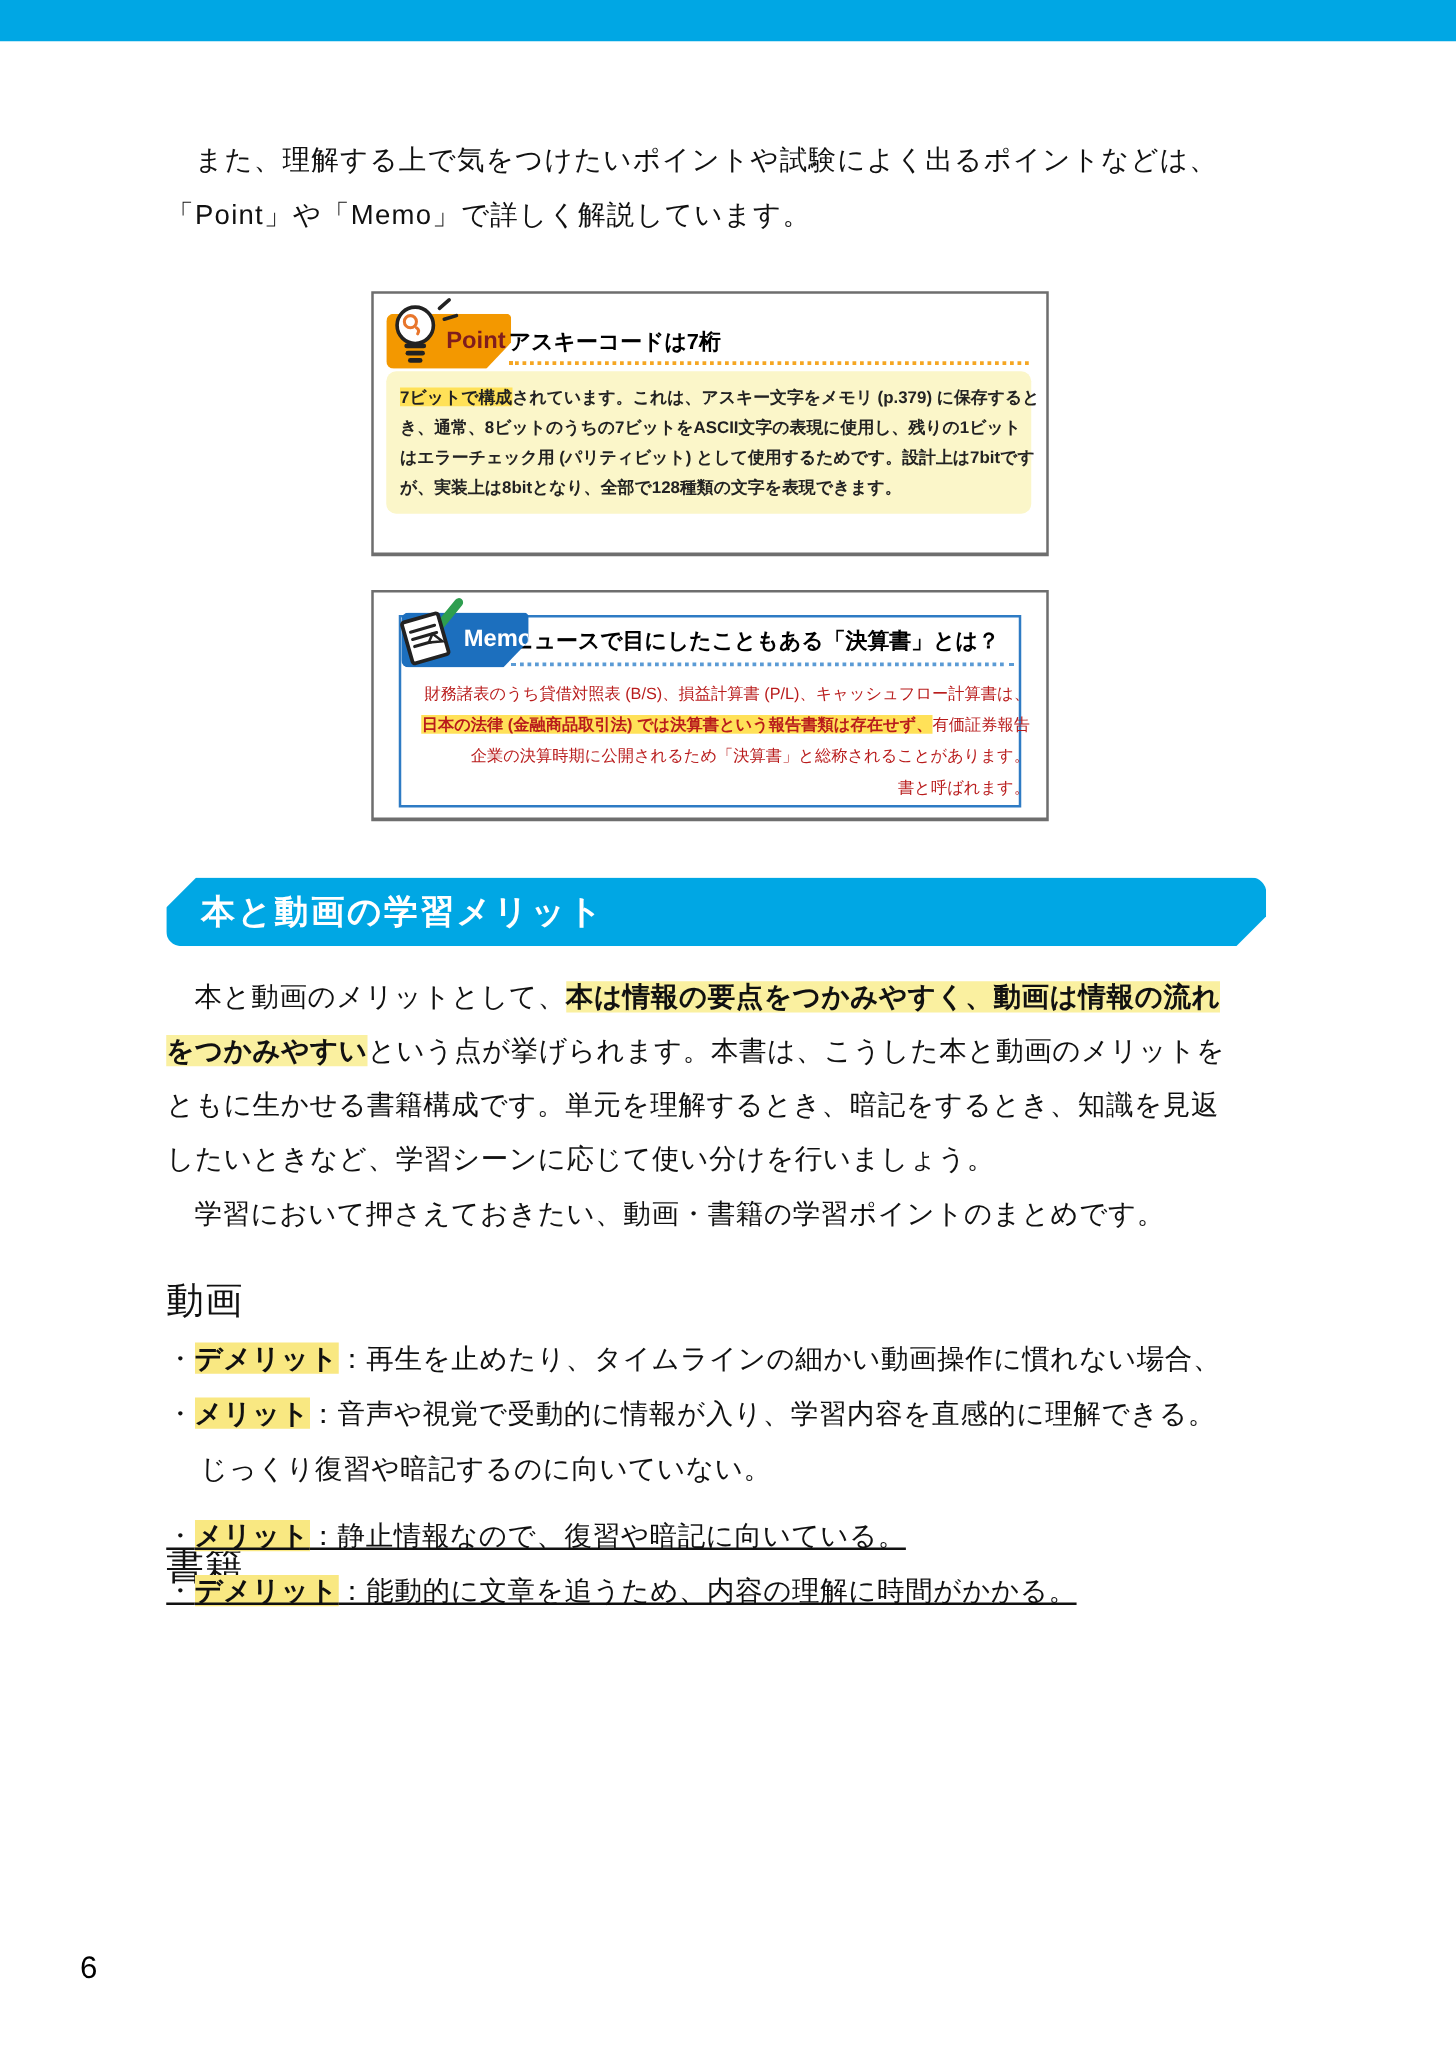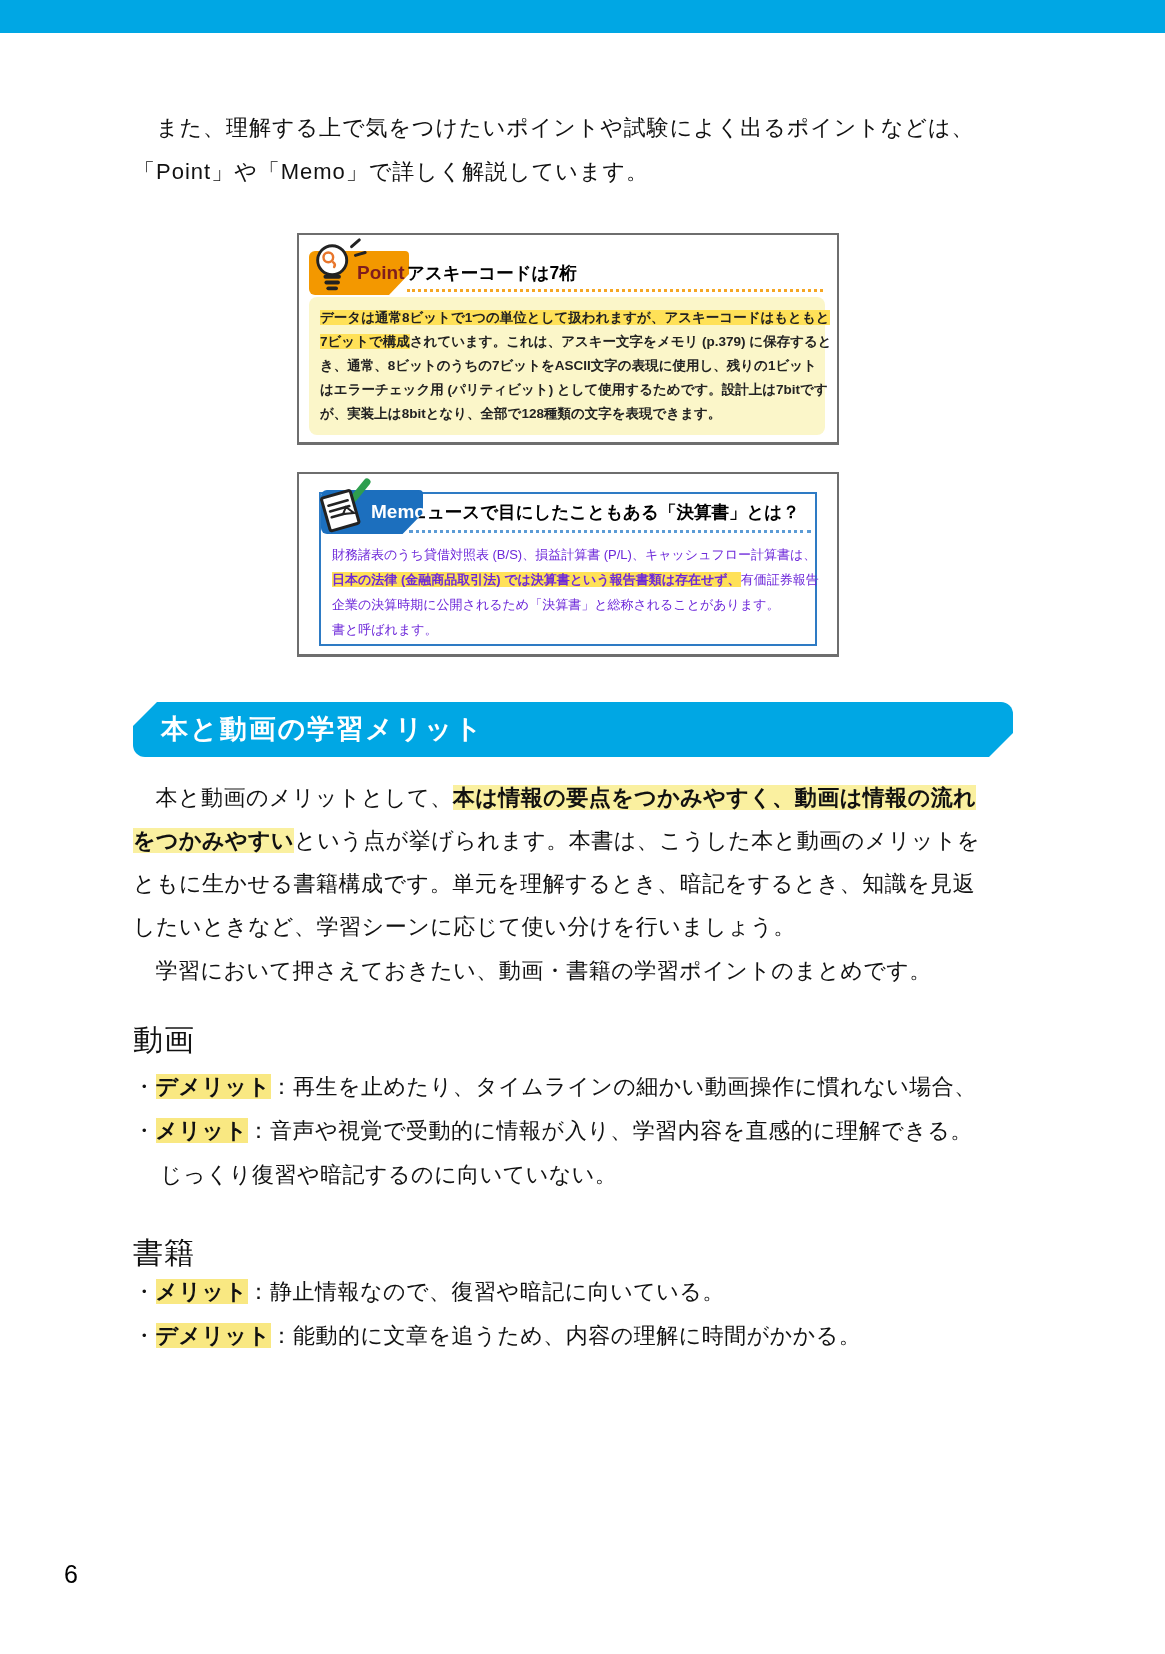--- a/index.html
+++ b/index.html
@@ -27,39 +27,39 @@
   .box-title{position:absolute;font-weight:bold;font-size:17.5px;white-space:nowrap;color:#000;text-align:right;}
   .point-title{left:108px;top:26px;}
   .memo-title{left:110px;top:26px;}
   .dot-rule{position:absolute;height:0;}
   .point-rule{left:108px;right:14px;top:54px;border-top:3px dotted #F5A623;}
   .memo-rule{left:110px;right:26px;top:56px;border-top:3px dotted #5B9BD5;}
   .point-body{position:absolute;left:10px;top:62px;width:494px;background:#FBF6C9;border-radius:8px;
               padding:9px 11px;font-size:13.5px;font-weight:bold;line-height:24px;color:#222;}
   .point-body div{white-space:nowrap;}
   .memo-inner{position:absolute;left:20px;top:18px;width:494px;height:150px;border:2px solid #2E7BC4;background:#fff;}
-  .memo-body{position:absolute;left:33px;top:68px;width:492px;font-size:13px;line-height:25px;color:#6d28d9;}
+  .memo-body{position:absolute;left:33px;top:68px;width:492px;font-size:13px;line-height:25px;color:#b91c1c;text-align:right;}
   .memo-body div{white-space:nowrap;}
   .hl-strong{background:#FFE158;}
   .memo-body .hl-strong{font-weight:bold;}
   
   .section-bar{left:133px;top:702px;width:880px;height:55px;background:#00A7E4;border-radius:12px;
                clip-path:polygon(24px 0,100% 0,100% calc(100% - 24px),calc(100% - 24px) 100%,0 100%,0 24px);}
   .section-bar span{display:block;padding-left:28px;line-height:55px;font-size:27px;font-weight:bold;color:#fff;letter-spacing:2px;white-space:nowrap;}
   
   .para{left:133px;top:776px;width:860px;font-size:22px;line-height:43px;letter-spacing:0.5px;}
   .para div{white-space:nowrap;}
   .para .hl-body{background:#FAF0A0;font-weight:bold;}
   .para2{left:133px;top:949px;width:860px;font-size:22px;line-height:43px;letter-spacing:0.5px;white-space:nowrap;}
   .list-heading{font-size:30px;font-weight:normal;letter-spacing:1px;}
   .video-heading{left:133px;top:1020px;}
   .book-heading{left:133px;top:1233px;}
   .bullet-list{left:133px;width:900px;font-size:22px;line-height:44px;letter-spacing:0.5px;}
   .video-list{top:1065px;}
-  .book-list{top:1270px;}
+  .book-list{top:1207px;text-decoration:underline;}
   .bullet-list div{white-space:nowrap;}
   .bullet-list .cont{padding-left:27px;}
   .hl-term{background:#F9E882;font-weight:bold;}
   .page-num{left:64px;top:1560px;font-size:25px;color:#000;}
 </style>
 </head>
 <body>
 
 <div class="page">
 
@@ -82,21 +82,20 @@
         <path d="M20 47 h12" stroke="#222" stroke-width="4" stroke-linecap="round"></path>
         <path d="M22 53 h8" stroke="#222" stroke-width="4" stroke-linecap="round"></path>
       </svg>
     </span>
     <div class="badge point-badge">
       <span>Point</span>
     </div>
     <div class="box-title point-title">アスキーコードは7桁</div>
     <div class="dot-rule point-rule"></div>
     <div class="point-body">
-      <div><span class="hl-strong">データは通常8ビットで1つの単位として扱われますが、アスキーコードはもともと</span><span></span></div>
       <div><span class="hl-strong">7ビットで構成</span><span>されています。これは、アスキー文字をメモリ (p.379) に保存すると</span></div>
       <div><span>き、通常、8ビットのうちの7ビットをASCII文字の表現に使用し、残りの1ビット</span></div>
       <div><span>はエラーチェック用 (パリティビット) として使用するためです。設計上は7bitです</span></div>
       <div><span>が、実装上は8bitとなり、全部で128種類の文字を表現できます。</span></div>
     </div>
   </div>
 
   <div class="abs note-box memo-box">
     <div class="memo-inner"></div>
     <span class="box-icon memo-icon">

